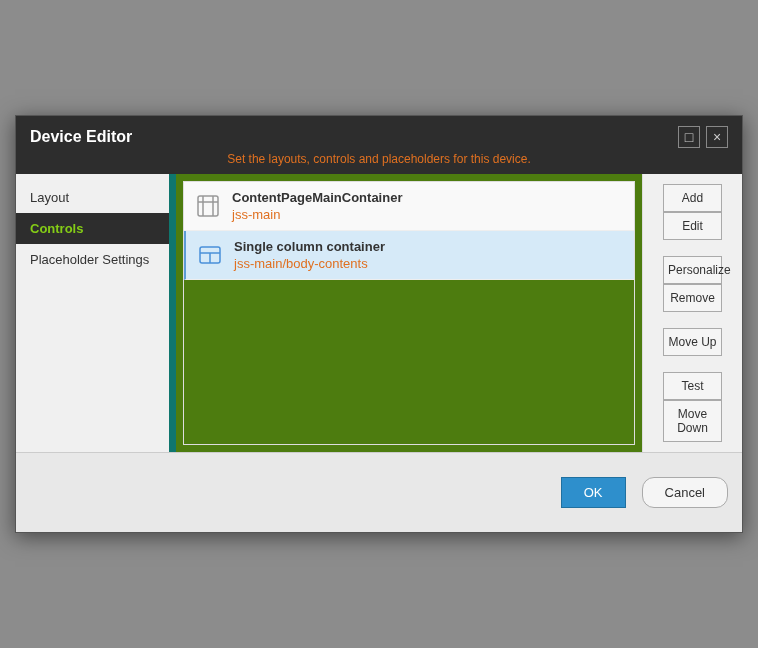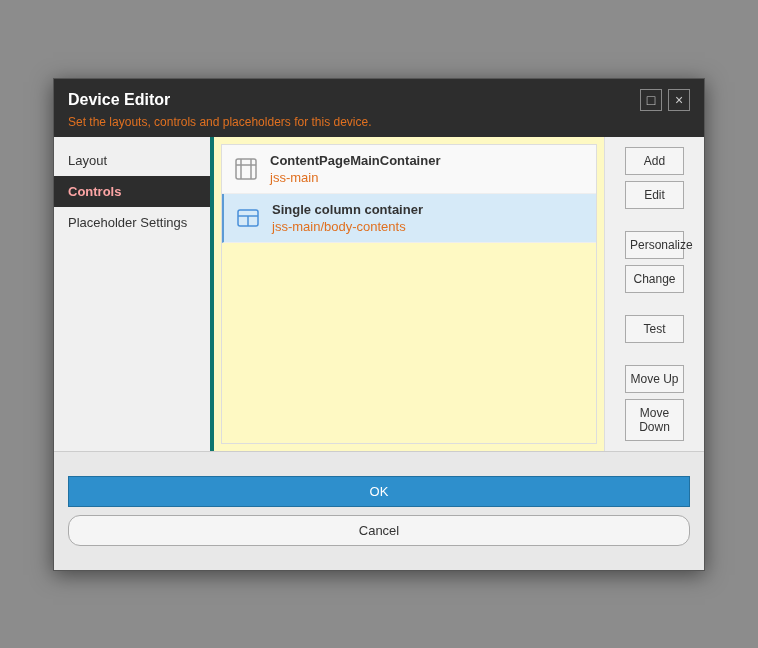--- a/index.html
+++ b/index.html
@@ -31,21 +31,21 @@
       top: 0; left: 0;
       width: 100%; height: 100%;
       background: rgba(80,80,80,0.5);
       z-index: 1;
     }
 
     
     .dialog {
       position: relative;
       z-index: 2;
-      width: 652px;
+      width: 728px;
       background: #ffffff;
       border: 1px solid #555;
       box-shadow: 0 4px 20px rgba(0,0,0,0.5);
       display: flex;
       flex-direction: column;
     }
 
     
     .title-bar {
       background: #2d2d2d;
@@ -65,20 +65,21 @@
     .title-text {
       font-size: 16px;
       font-weight: bold;
       color: #ffffff;
     }
 
     .title-subtitle {
       font-size: 12px;
       color: #aaaaaa;
       margin-top: 4px;
+      text-align: center;
     }
 
     .title-subtitle span {
       color: #e07020;
     }
 
     .title-controls {
       display: flex;
       gap: 6px;
       align-items: center;
@@ -102,41 +103,41 @@
     .dialog-body {
       display: flex;
       flex: 1;
       background: #f0f0f0;
     }
 
     
     .sidebar {
       width: 160px;
       background: #f0f0f0;
-      border-right: 4px solid #0f766e;
+      border-right: 7px solid #0f766e;
       padding-top: 8px;
     }
 
     .nav-item {
       padding: 8px 14px;
       cursor: pointer;
       font-size: 13px;
       color: #333;
     }
 
     .nav-item.active {
       background: #2d2d2d;
-      color: #fca5a5;
+      color: #84cc16;
       font-weight: bold;
     }
 
     
     .main-content {
       flex: 1;
-      background: #fef9c3;
+      background: #4d7c0f;
       padding: 7px;
       display: flex;
       flex-direction: column;
     }
 
     
     .items-list {
       flex: 1;
       border: 1px solid #ddd;
     }
@@ -182,21 +183,20 @@
       margin-top: 2px;
     }
 
     
     .action-buttons {
       width: 100px;
       background: #f0f0f0;
       padding: 10px 20px;
       display: flex;
       flex-direction: column;
-      gap: 6px;
       border-left: 1px solid #ddd;
     }
 
     .action-btn {
       background: #f5f5f5;
       border: 1px solid #aaa;
       color: #333;
       padding: 6px 4px;
       cursor: pointer;
       font-size: 12px;
@@ -208,22 +208,21 @@
       margin-top: 16px;
     }
 
     
     .dialog-footer {
       background: #e8e8e8;
       border-top: 1px solid #ccc;
       padding: 24px 14px;
       display: flex;
       justify-content: flex-end;
-      gap: 8px;
-      flex-direction: column;
+      gap: 16px;
     }
 
     .footer-btn {
       padding: 7px 22px;
       border: 1px solid #aaa;
       cursor: pointer;
       font-size: 13px;
     }
 
     .footer-btn.ok {
@@ -304,23 +303,23 @@
           </div>
         </div>
 
       </div>
     </div>
 
     <div class="action-buttons">
       <button class="action-btn">Add</button>
       <button class="action-btn">Edit</button>
       <button class="action-btn spacer">Personalize</button>
-      <button class="action-btn">Change</button>
+      <button class="action-btn">Remove</button>
+      <button class="action-btn spacer">Move Up</button>
       <button class="action-btn spacer">Test</button>
-      <button class="action-btn spacer">Move Up</button>
       <button class="action-btn">Move Down</button>
     </div>
 
   </div>
 
   <div class="dialog-footer">
     <button class="footer-btn ok">OK</button>
     <button class="footer-btn cancel">Cancel</button>
   </div>
 

